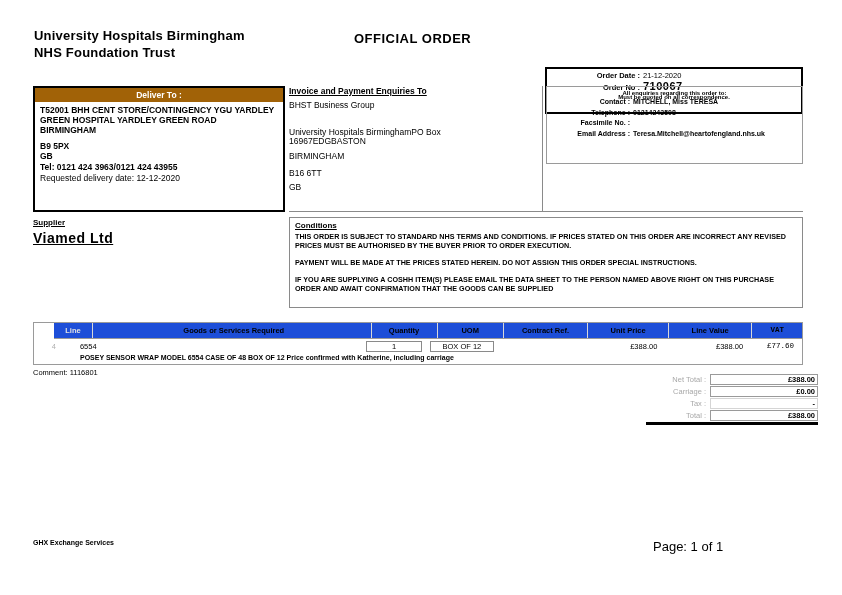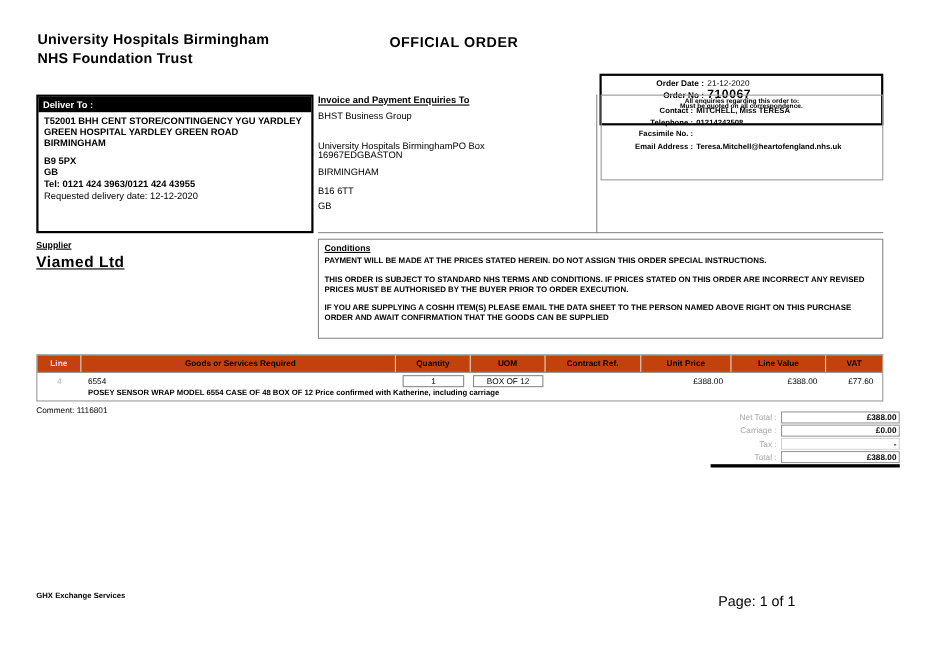--- a/index.html
+++ b/index.html
@@ -17,21 +17,21 @@
   
   .order-box { left:545px; top:27px; width:258px; height:47px; border:2px solid #000; padding:2px 4px 1px 4px;margin-top:40px; }
   .order-row { display:flex; align-items:baseline; }
   .order-label { width:92px; text-align:right; font-size:7.5px; font-weight:bold; padding-right:3px; }
   .order-value { font-size:7.5px; }
   .order-no-value { font-size:11px; font-weight:bold; letter-spacing:.5px; }
   .order-note { text-align:center; font-size:6px; font-weight:bold; margin-top:2px; }
 
   
   .deliver-box { left:33px; top:86px; width:252px; height:126px; border:2px solid #000; }
-  .deliver-title { background:#000000; color:#fff; font-size:8.5px; font-weight:bold; padding:2px 4px; }
+  .deliver-title { background:#a16207; color:#fff; font-size:8.5px; font-weight:bold; padding:2px 4px;text-align:center; }
   .deliver-body { padding:3px 5px; font-size:8.5px; font-weight:bold; line-height:1.18; }
   .deliver-gap { height:6px; }
   .deliver-tel { margin-top:1px; }
   .deliver-req { font-weight:normal; margin-top:1px; }
 
   
   .invoice-sec { left:289px; top:86px; width:250px; }
   .invoice-title { font-size:8.5px; font-weight:bold; text-decoration:underline; }
   .invoice-line { font-size:8.5px; line-height:1.2; }
   .inv-l0 { margin-top:4px; }
@@ -58,31 +58,31 @@
   .supplier-name { font-size:14px; font-weight:bold; text-decoration:underline; letter-spacing:.5px; margin-top:3px; }
 
   
   .cond-box { left:289px; top:217px; width:514px; height:91px; border:1px solid #8a8a8a; padding:3px 5px; }
   .cond-title { font-size:8px; font-weight:bold; text-decoration:underline; margin-bottom:2px; }
   .cond-para { font-size:7.2px; font-weight:bold; line-height:1.25; margin-bottom:8px; }
   .cond-para:last-child { margin-bottom:0; }
 
   
   .items-table { left:33px; top:322px; width:770px; border:1px solid #9a9a9a; font-size:7.5px; }
-  .t-header { display:flex; background:#c2410c; border-bottom:1px solid #9a9a9a; }
+  .t-header { display:flex; background:#1d4ed8; border-bottom:1px solid #9a9a9a;margin-left:20px; }
   .t-header > div { font-weight:bold; padding:3px 2px; text-align:center; border-right:1px solid #d8d8d8; }
   .t-header > div:last-child { border-right:none; }
   .col-line { width:40px; }
   .col-goods { width:287px; }
   .col-qty { width:68px; }
   .col-uom { width:68px; }
   .col-cref { width:87px; }
   .col-uprice { width:83px; }
   .col-lvalue { width:86px; }
-  .col-vat { width:51px; }
+  .col-vat { width:51px;font-family:Liberation Mono, monospace; }
   .th-line { color:#e2e2e2; }
   .th-goods { text-align:left; padding-left:6px !important; }
   .t-row { display:flex; align-items:stretch; padding-top:2px; }
   .t-row > div { padding:1px 2px; }
   .td-line { color:#b0b0b0; text-align:center; }
   .td-goods { padding-left:6px !important; }
   .td-qty { text-align:center; border:1px solid #8a8a8a; margin:0 6px; flex:1; }
   .qty-wrap { width:68px; display:flex; padding:0 !important; }
   .uom-wrap { width:68px; display:flex; padding:0 !important; }
   .td-uom { text-align:center; border:1px solid #8a8a8a; margin:0 2px; flex:1; }
@@ -170,22 +170,22 @@
   </div>
 </div>
 
 <div class="abs supplier-sec">
   <div class="supplier-label">Supplier</div>
   <div class="supplier-name">Viamed Ltd</div>
 </div>
 
 <div class="abs cond-box">
   <div class="cond-title">Conditions</div>
+  <div class="cond-para">THIS ORDER IS SUBJECT TO STANDARD NHS TERMS AND CONDITIONS. IF PRICES STATED ON THIS ORDER ARE INCORRECT ANY REVISED PRICES MUST BE AUTHORISED BY THE BUYER PRIOR TO ORDER EXECUTION.</div>
   <div class="cond-para">PAYMENT WILL BE MADE AT THE PRICES STATED HEREIN. DO NOT ASSIGN THIS ORDER SPECIAL INSTRUCTIONS.</div>
-  <div class="cond-para">THIS ORDER IS SUBJECT TO STANDARD NHS TERMS AND CONDITIONS. IF PRICES STATED ON THIS ORDER ARE INCORRECT ANY REVISED PRICES MUST BE AUTHORISED BY THE BUYER PRIOR TO ORDER EXECUTION.</div>
   <div class="cond-para">IF YOU ARE SUPPLYING A COSHH ITEM(S) PLEASE EMAIL THE DATA SHEET TO THE PERSON NAMED ABOVE RIGHT ON THIS PURCHASE ORDER AND AWAIT CONFIRMATION THAT THE GOODS CAN BE SUPPLIED</div>
 </div>
 
 <div class="abs items-table">
   <div class="t-header">
     <div class="col-line th-line">Line</div>
     <div class="col-goods th-goods">Goods or Services Required</div>
     <div class="col-qty">Quantity</div>
     <div class="col-uom">UOM</div>
     <div class="col-cref">Contract Ref.</div>

